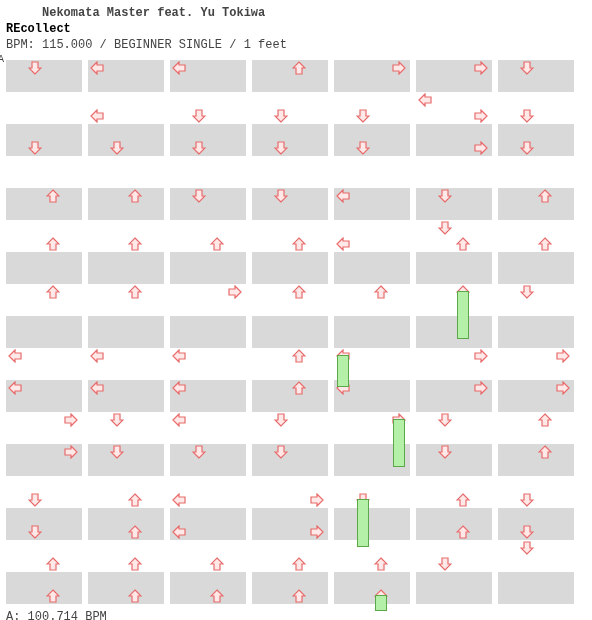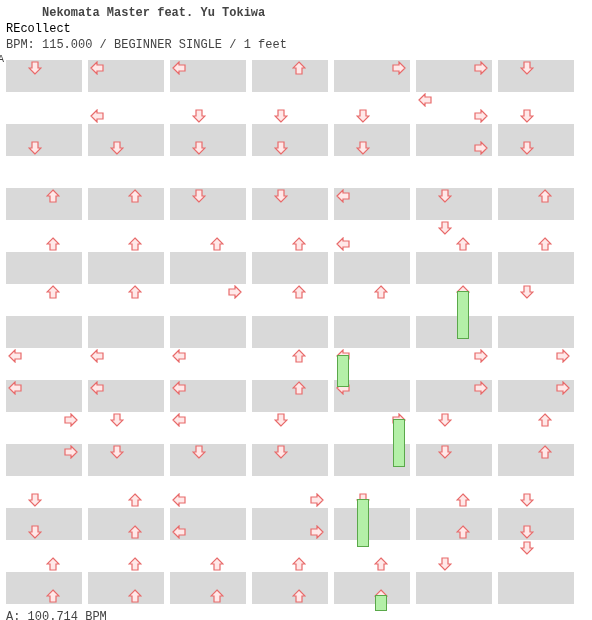--- a/index.html
+++ b/index.html
@@ -6,21 +6,21 @@
     margin: 0;
     padding: 6px;
     font-family: "Courier New", monospace;
     font-size: 12px;
     color: #333;
     background: #fff;
     width: 592px;
     box-sizing: border-box;
   }
   .artist { font-weight: bold; color: #444; padding-left: 36px; }
-  .title { font-weight: normal; color: #000; margin-top: 2px; }
+  .title { font-weight: bold; color: #000; margin-top: 2px; }
   .meta  { color: #444; margin-top: 2px; margin-bottom: 8px; }
   .chart-area {
     display: flex;
     gap: 6px;
   }
   .col {
     width: 76px;
     position: relative;
   }
   .rows { position: relative; }

